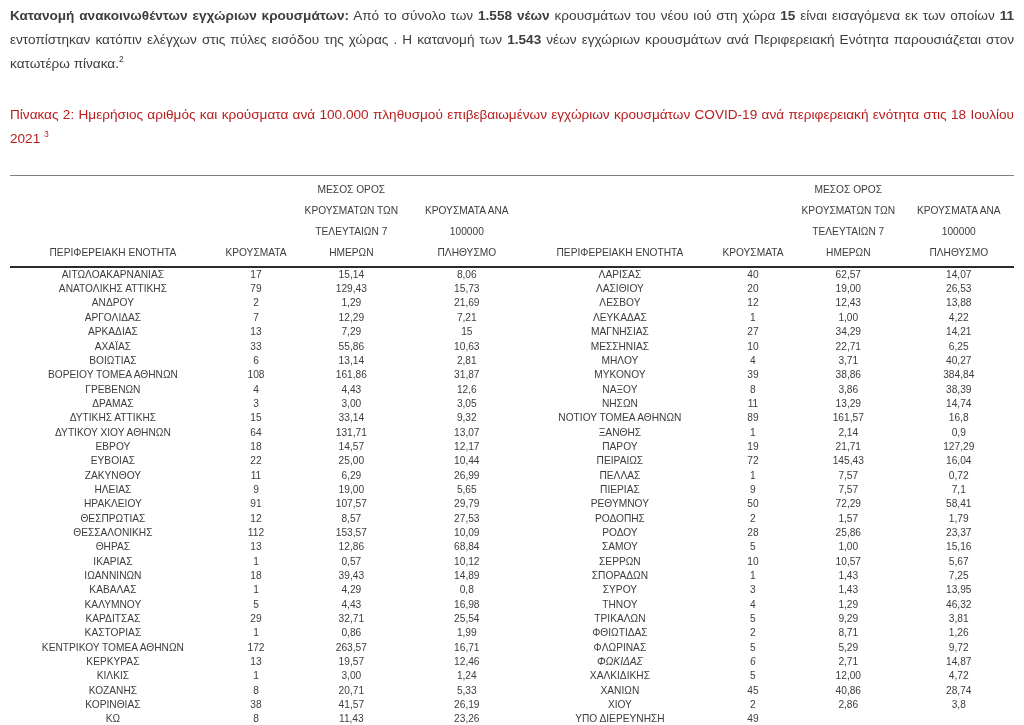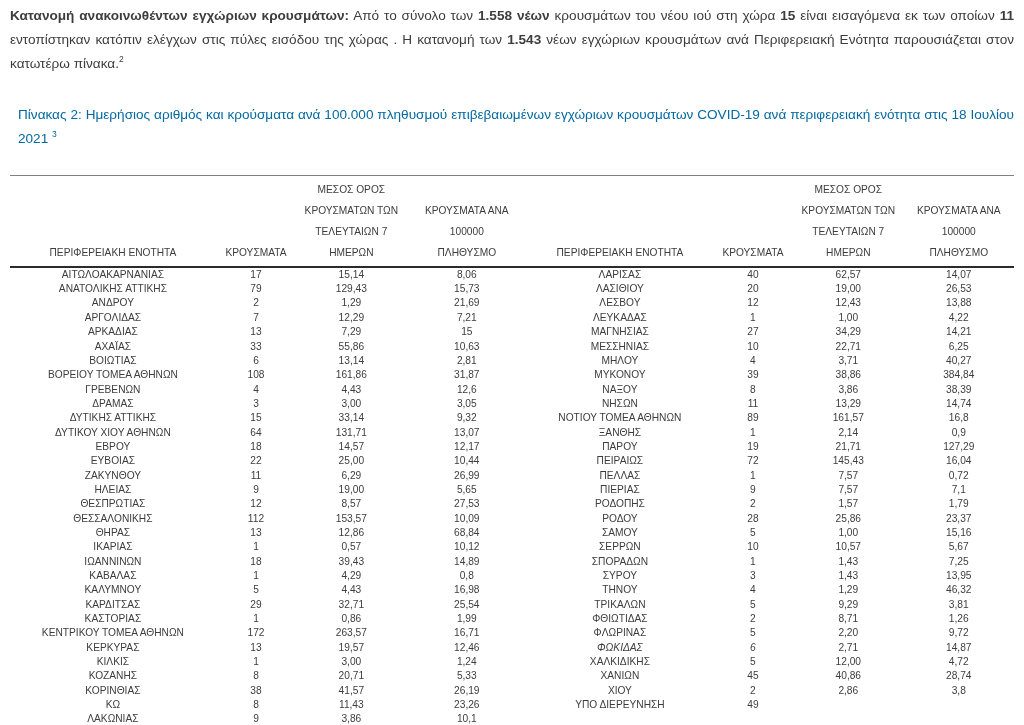--- a/index.html
+++ b/index.html
@@ -14,25 +14,25 @@
     margin: 0;
     font-size: 13.6px;
     line-height: 23.8px;
     text-align: justify;
     color: #3d3d3d;
   }
   .intro .bold { font-weight: bold; }
   sup.fnref { font-size: 8.5px; line-height: 0; vertical-align: super; }
 
   .caption {
-    margin: 28px 0 0 8px;
+    margin: 28px 0 0 0;
     font-size: 13.6px;
     line-height: 23.2px;
     text-align: justify;
-    color: #0369a1;
+    color: #b91c1c;
   }
 
   table.cases {
     width: 100%;
     margin-top: 25px;
     border-collapse: collapse;
     table-layout: fixed;
     border-top: 1px solid #7f7f7f;
     border-bottom: 2px solid #2b2b2b;
   }
@@ -252,20 +252,30 @@
           <td>ΗΛΕΙΑΣ</td>
           <td>9</td>
           <td>19,00</td>
           <td>5,65</td>
           <td>ΠΙΕΡΙΑΣ</td>
           <td>9</td>
           <td>7,57</td>
           <td>7,1</td>
         </tr>
         <tr>
+          <td>ΗΡΑΚΛΕΙΟΥ</td>
+          <td>91</td>
+          <td>107,57</td>
+          <td>29,79</td>
+          <td>ΡΕΘΥΜΝΟΥ</td>
+          <td>50</td>
+          <td>72,29</td>
+          <td>58,41</td>
+        </tr>
+        <tr>
           <td>ΘΕΣΠΡΩΤΙΑΣ</td>
           <td>12</td>
           <td>8,57</td>
           <td>27,53</td>
           <td>ΡΟΔΟΠΗΣ</td>
           <td>2</td>
           <td>1,57</td>
           <td>1,79</td>
         </tr>
         <tr>
@@ -348,21 +358,21 @@
           <td>8,71</td>
           <td>1,26</td>
         </tr>
         <tr>
           <td>ΚΕΝΤΡΙΚΟΥ ΤΟΜΕΑ ΑΘΗΝΩΝ</td>
           <td>172</td>
           <td>263,57</td>
           <td>16,71</td>
           <td>ΦΛΩΡΙΝΑΣ</td>
           <td>5</td>
-          <td>2,20</td>
+          <td>5,29</td>
           <td>9,72</td>
         </tr>
         <tr>
           <td>ΚΕΡΚΥΡΑΣ</td>
           <td>13</td>
           <td>19,57</td>
           <td>12,46</td>
           <td class="italic">ΦΩΚΙΔΑΣ</td>
           <td class="italic">6</td>
           <td>2,71</td>

